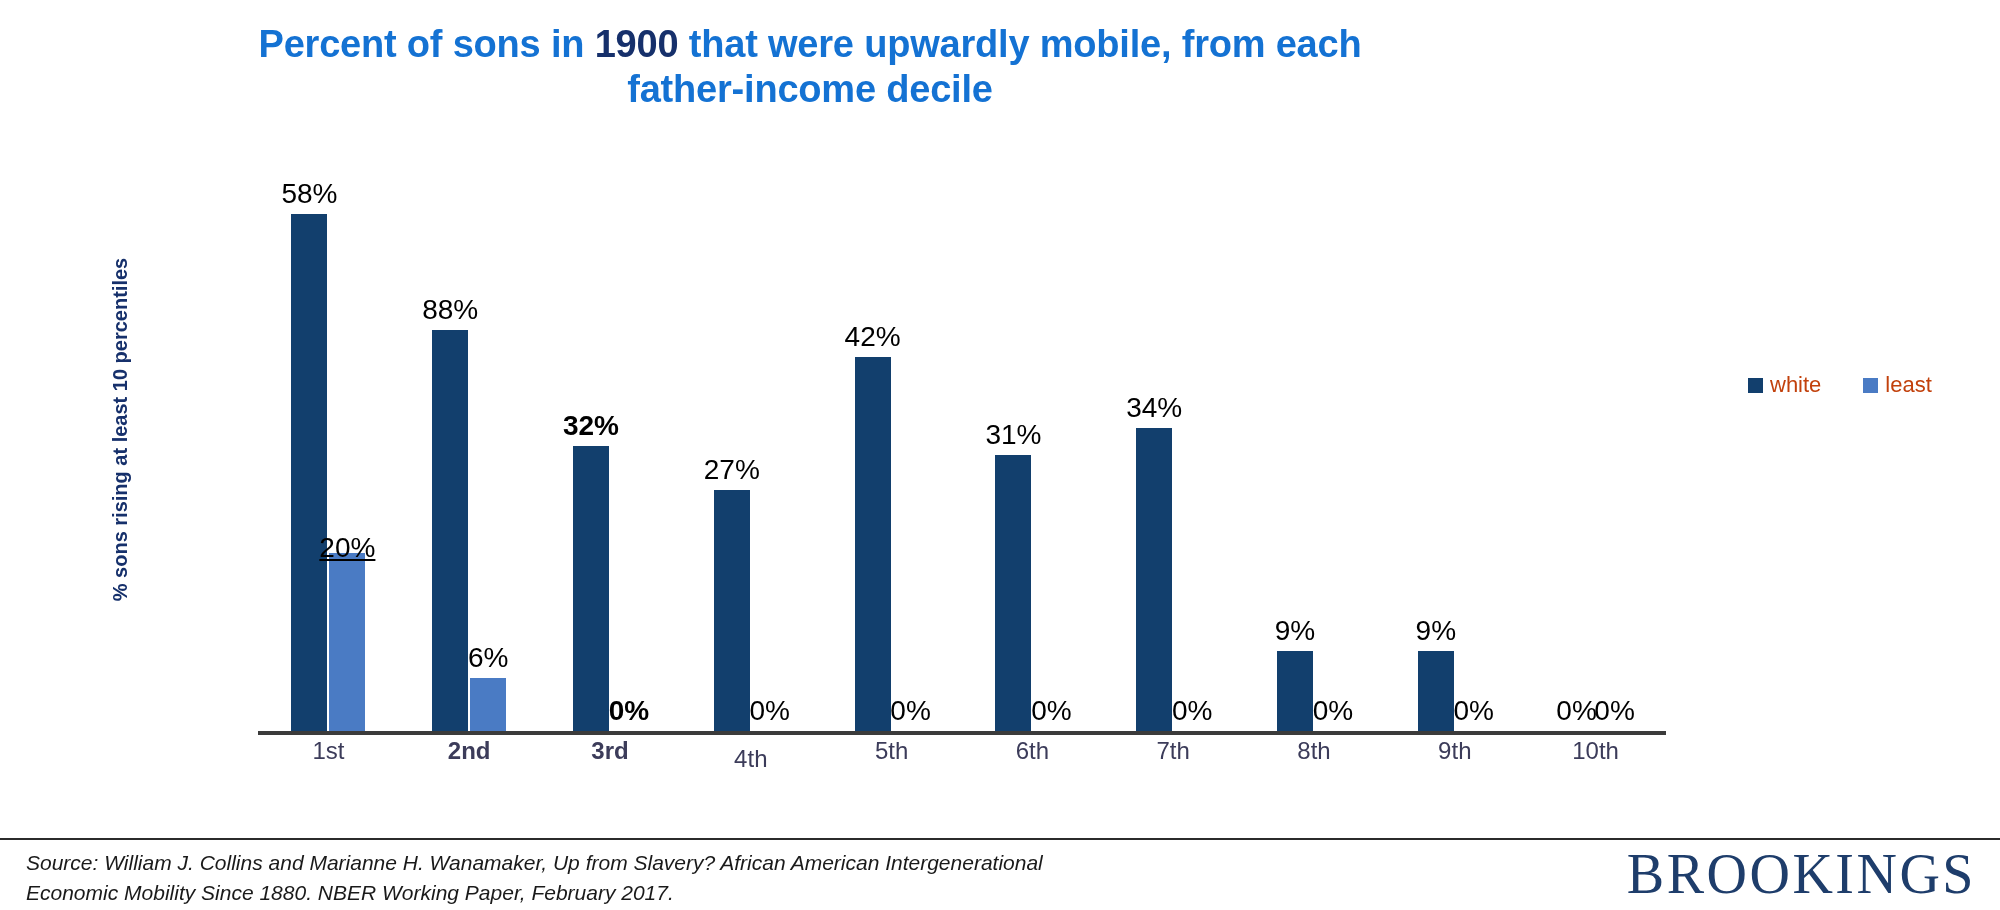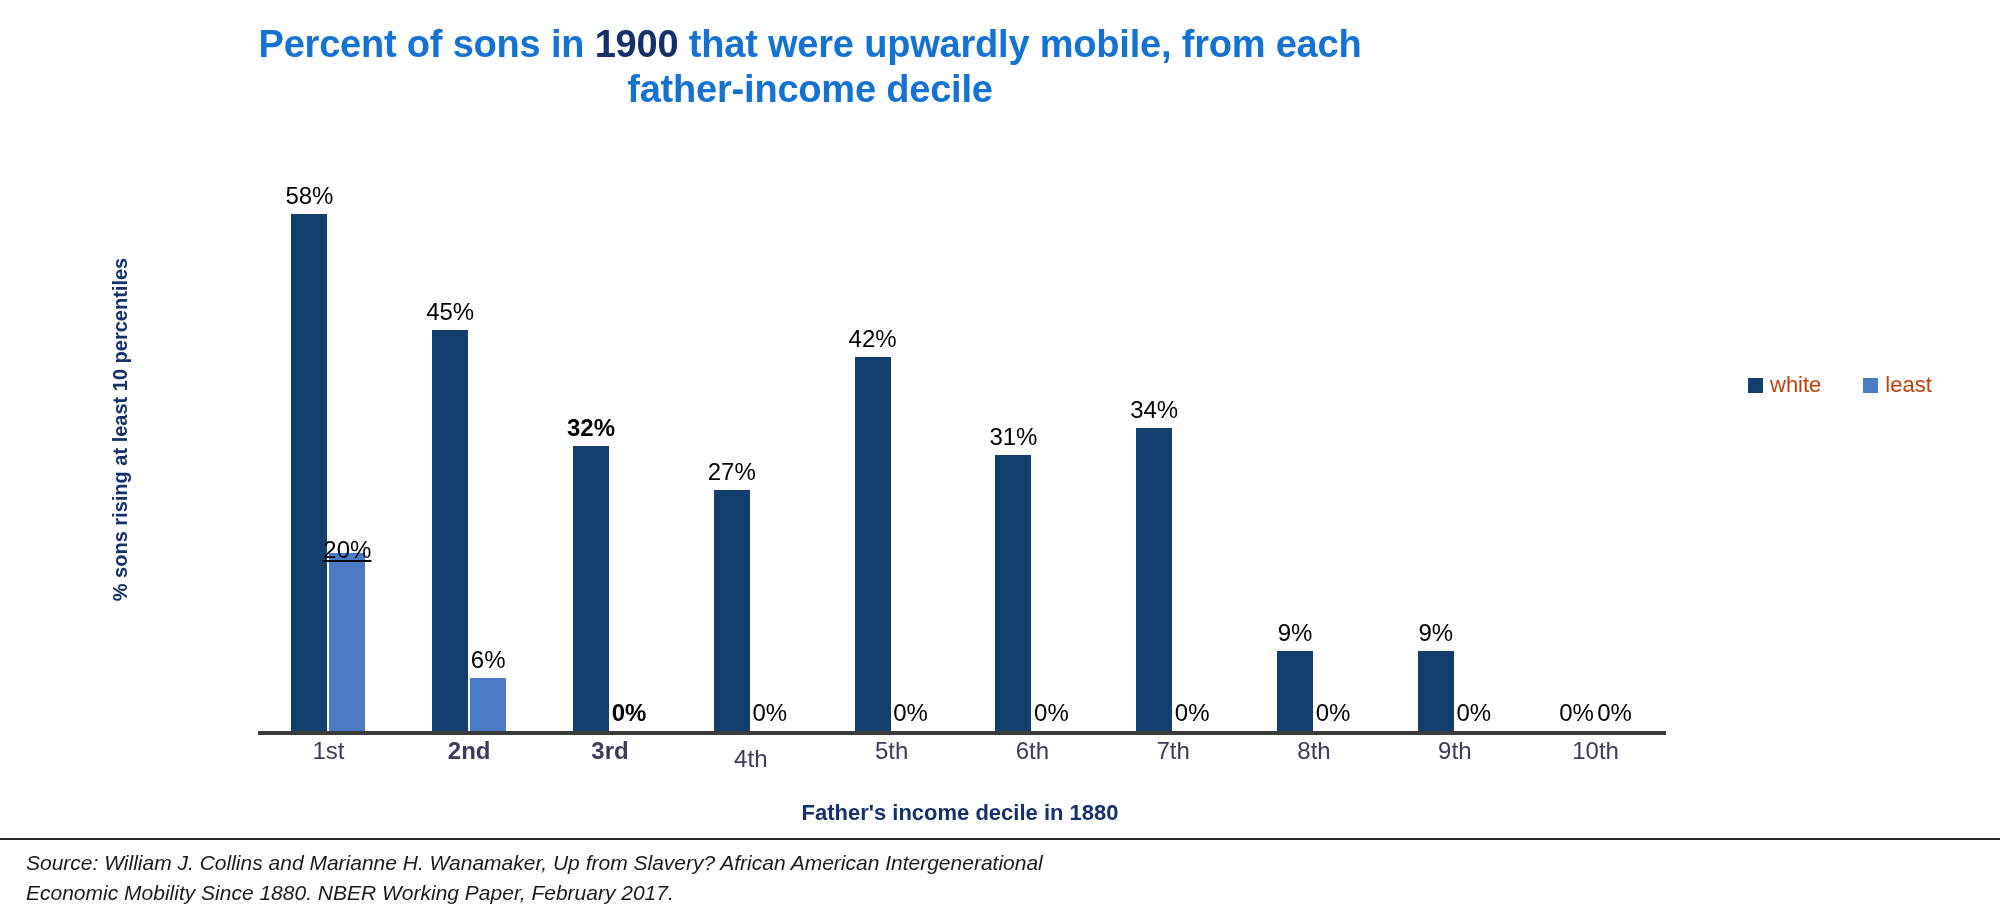--- a/index.html
+++ b/index.html
@@ -81,21 +81,21 @@
   .bar {
     position: absolute;
     bottom: 0;
   }
   .bar.white  { background: #123F6D; }
   .bar.black  { background: #4A7BC4; }
   .bar-label {
     position: absolute;
     width: 120px;
     text-align: center;
-    font-size: 24px;
+    font-size: 28px;
     color: #000000;
     white-space: nowrap;
   }
   .tick-label {
     position: absolute;
     top: 562px;
     width: 160px;
     text-align: center;
     font-size: 24px;
     color: #3C3C5A;
@@ -149,34 +149,33 @@
 </head>
 <body>
 
 <div id="root">
 
   <div id="chart-title">
     <span>Percent of sons in </span><span class="accent">1900</span><span> that were upwardly mobile, from each father-income decile</span>
   </div>
 
   <div id="y-axis-title">% sons rising at least 10 percentiles</div>
-  <div id="x-axis-title">Father's income decile in 1880</div>
 
   <div id="plot">
     <div id="axis-line"></div>
   <div class="group" style="left: 0px; width: 140.8px;">
         <div class="bar white" style="left: 33.4px; width: 36px; height: 517.043px; background: rgb(18, 63, 109);"></div>
         <div class="bar-label" style="left: -8.6px; bottom: 521.043px;">58%</div>
         <div class="bar black" style="left: 71.4px; width: 36px; height: 178.291px; background: rgb(74, 123, 196);"></div>
         <div class="bar-label" style="left: 29.4px; bottom: 167px; text-decoration: underline;">20%</div>
         <div class="tick-label" style="left: -9.6px;">1st</div>
       </div>
       <div class="group" style="left: 140.8px; width: 140.8px;">
         <div class="bar white" style="left: 33.4px; width: 36px; height: 401.154px; background: rgb(18, 63, 109);"></div>
-        <div class="bar-label" style="left: -8.6px; bottom: 405.154px;">45%</div>
+        <div class="bar-label" style="left: -8.6px; bottom: 405.154px;">88%</div>
         <div class="bar black" style="left: 71.4px; width: 36px; height: 53.4872px; background: rgb(74, 123, 196);"></div>
         <div class="bar-label" style="left: 29.4px; bottom: 57.4872px;">6%</div>
         <div class="tick-label" style="left: -9.6px; font-weight: bold;">2nd</div>
       </div>
       <div class="group" style="left: 281.6px; width: 140.8px; font-weight: bold;">
         <div class="bar white" style="left: 33.4px; width: 36px; height: 285.265px; background: rgb(18, 63, 109);"></div>
         <div class="bar-label" style="left: -8.6px; bottom: 289.265px;">32%</div>
         <div class="bar-label" style="left: 29.4px; bottom: 4px;">0%</div>
         <div class="tick-label" style="left: -9.6px;">3rd</div>
       </div>
@@ -234,13 +233,14 @@
       </div>
     </div>
 
   <div id="divider"></div>
 
   <div id="source">
     <div>Source: William J. Collins and Marianne H.  Wanamaker, Up from Slavery? African American Intergenerational</div>
     <div>Economic Mobility Since 1880. NBER Working Paper, February 2017.</div>
   </div>
 
+  <div id="brookings-logo">BROOKINGS</div>
 </div>
 
 </body></html>

